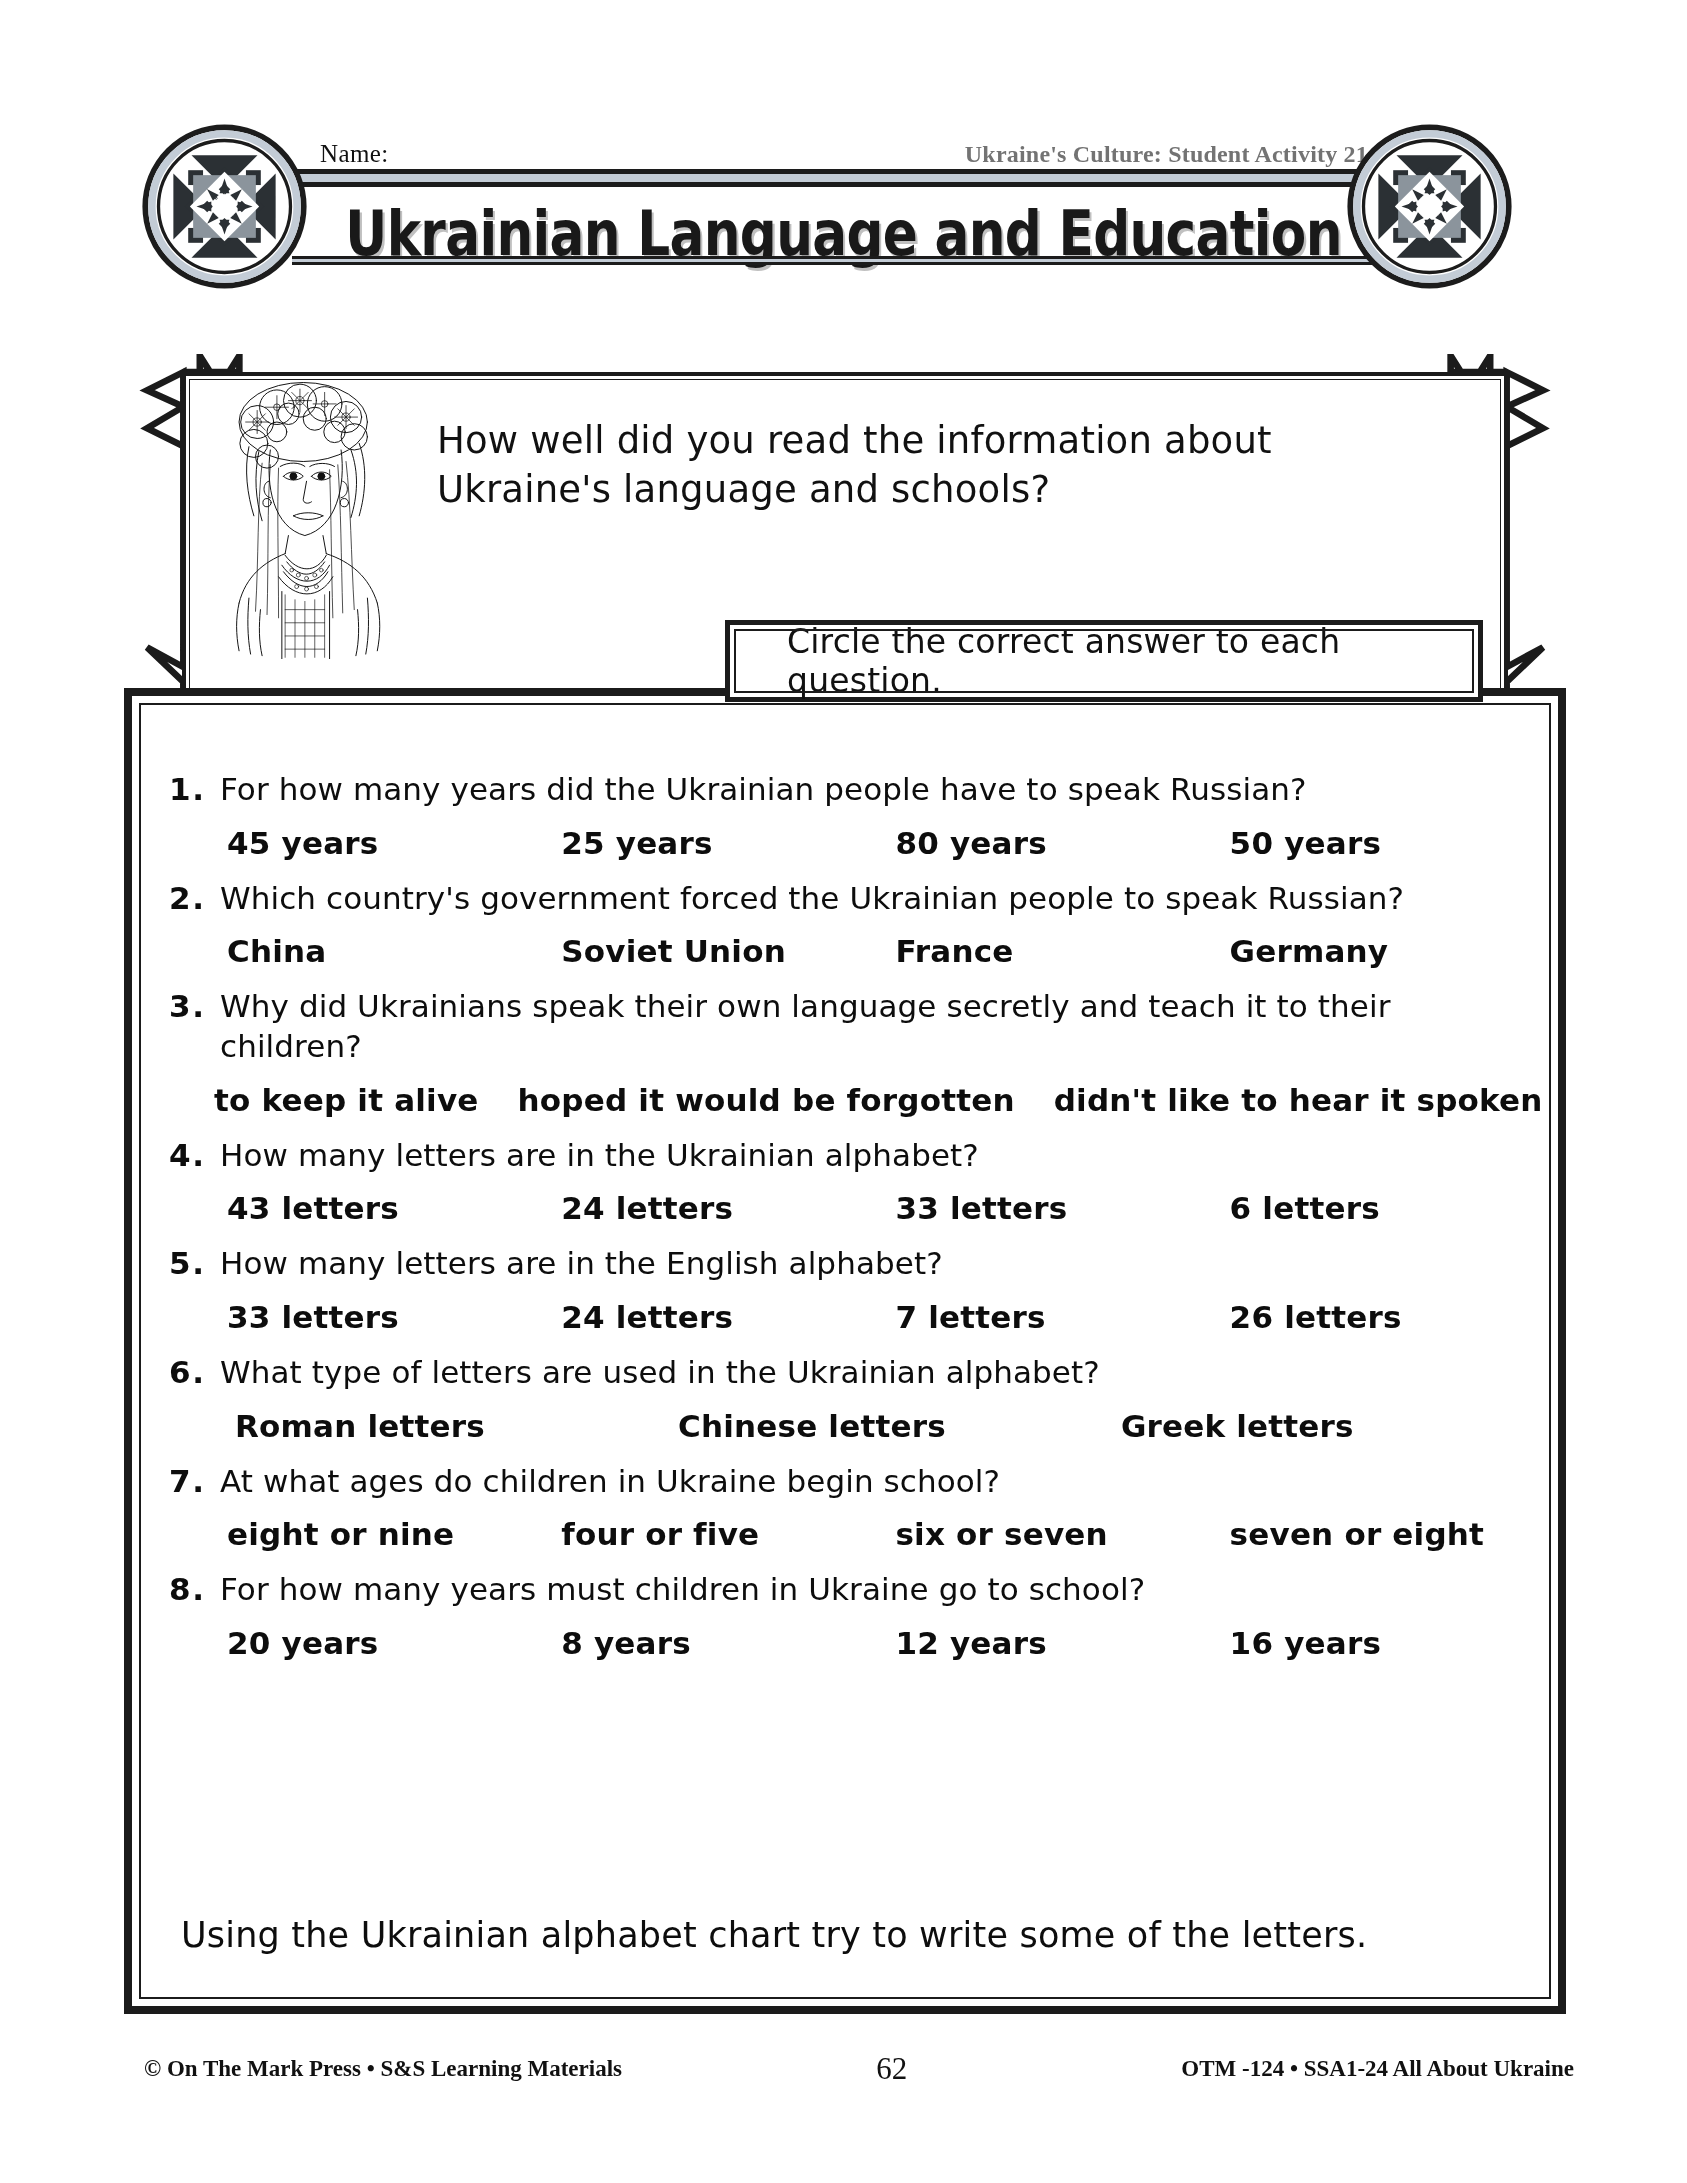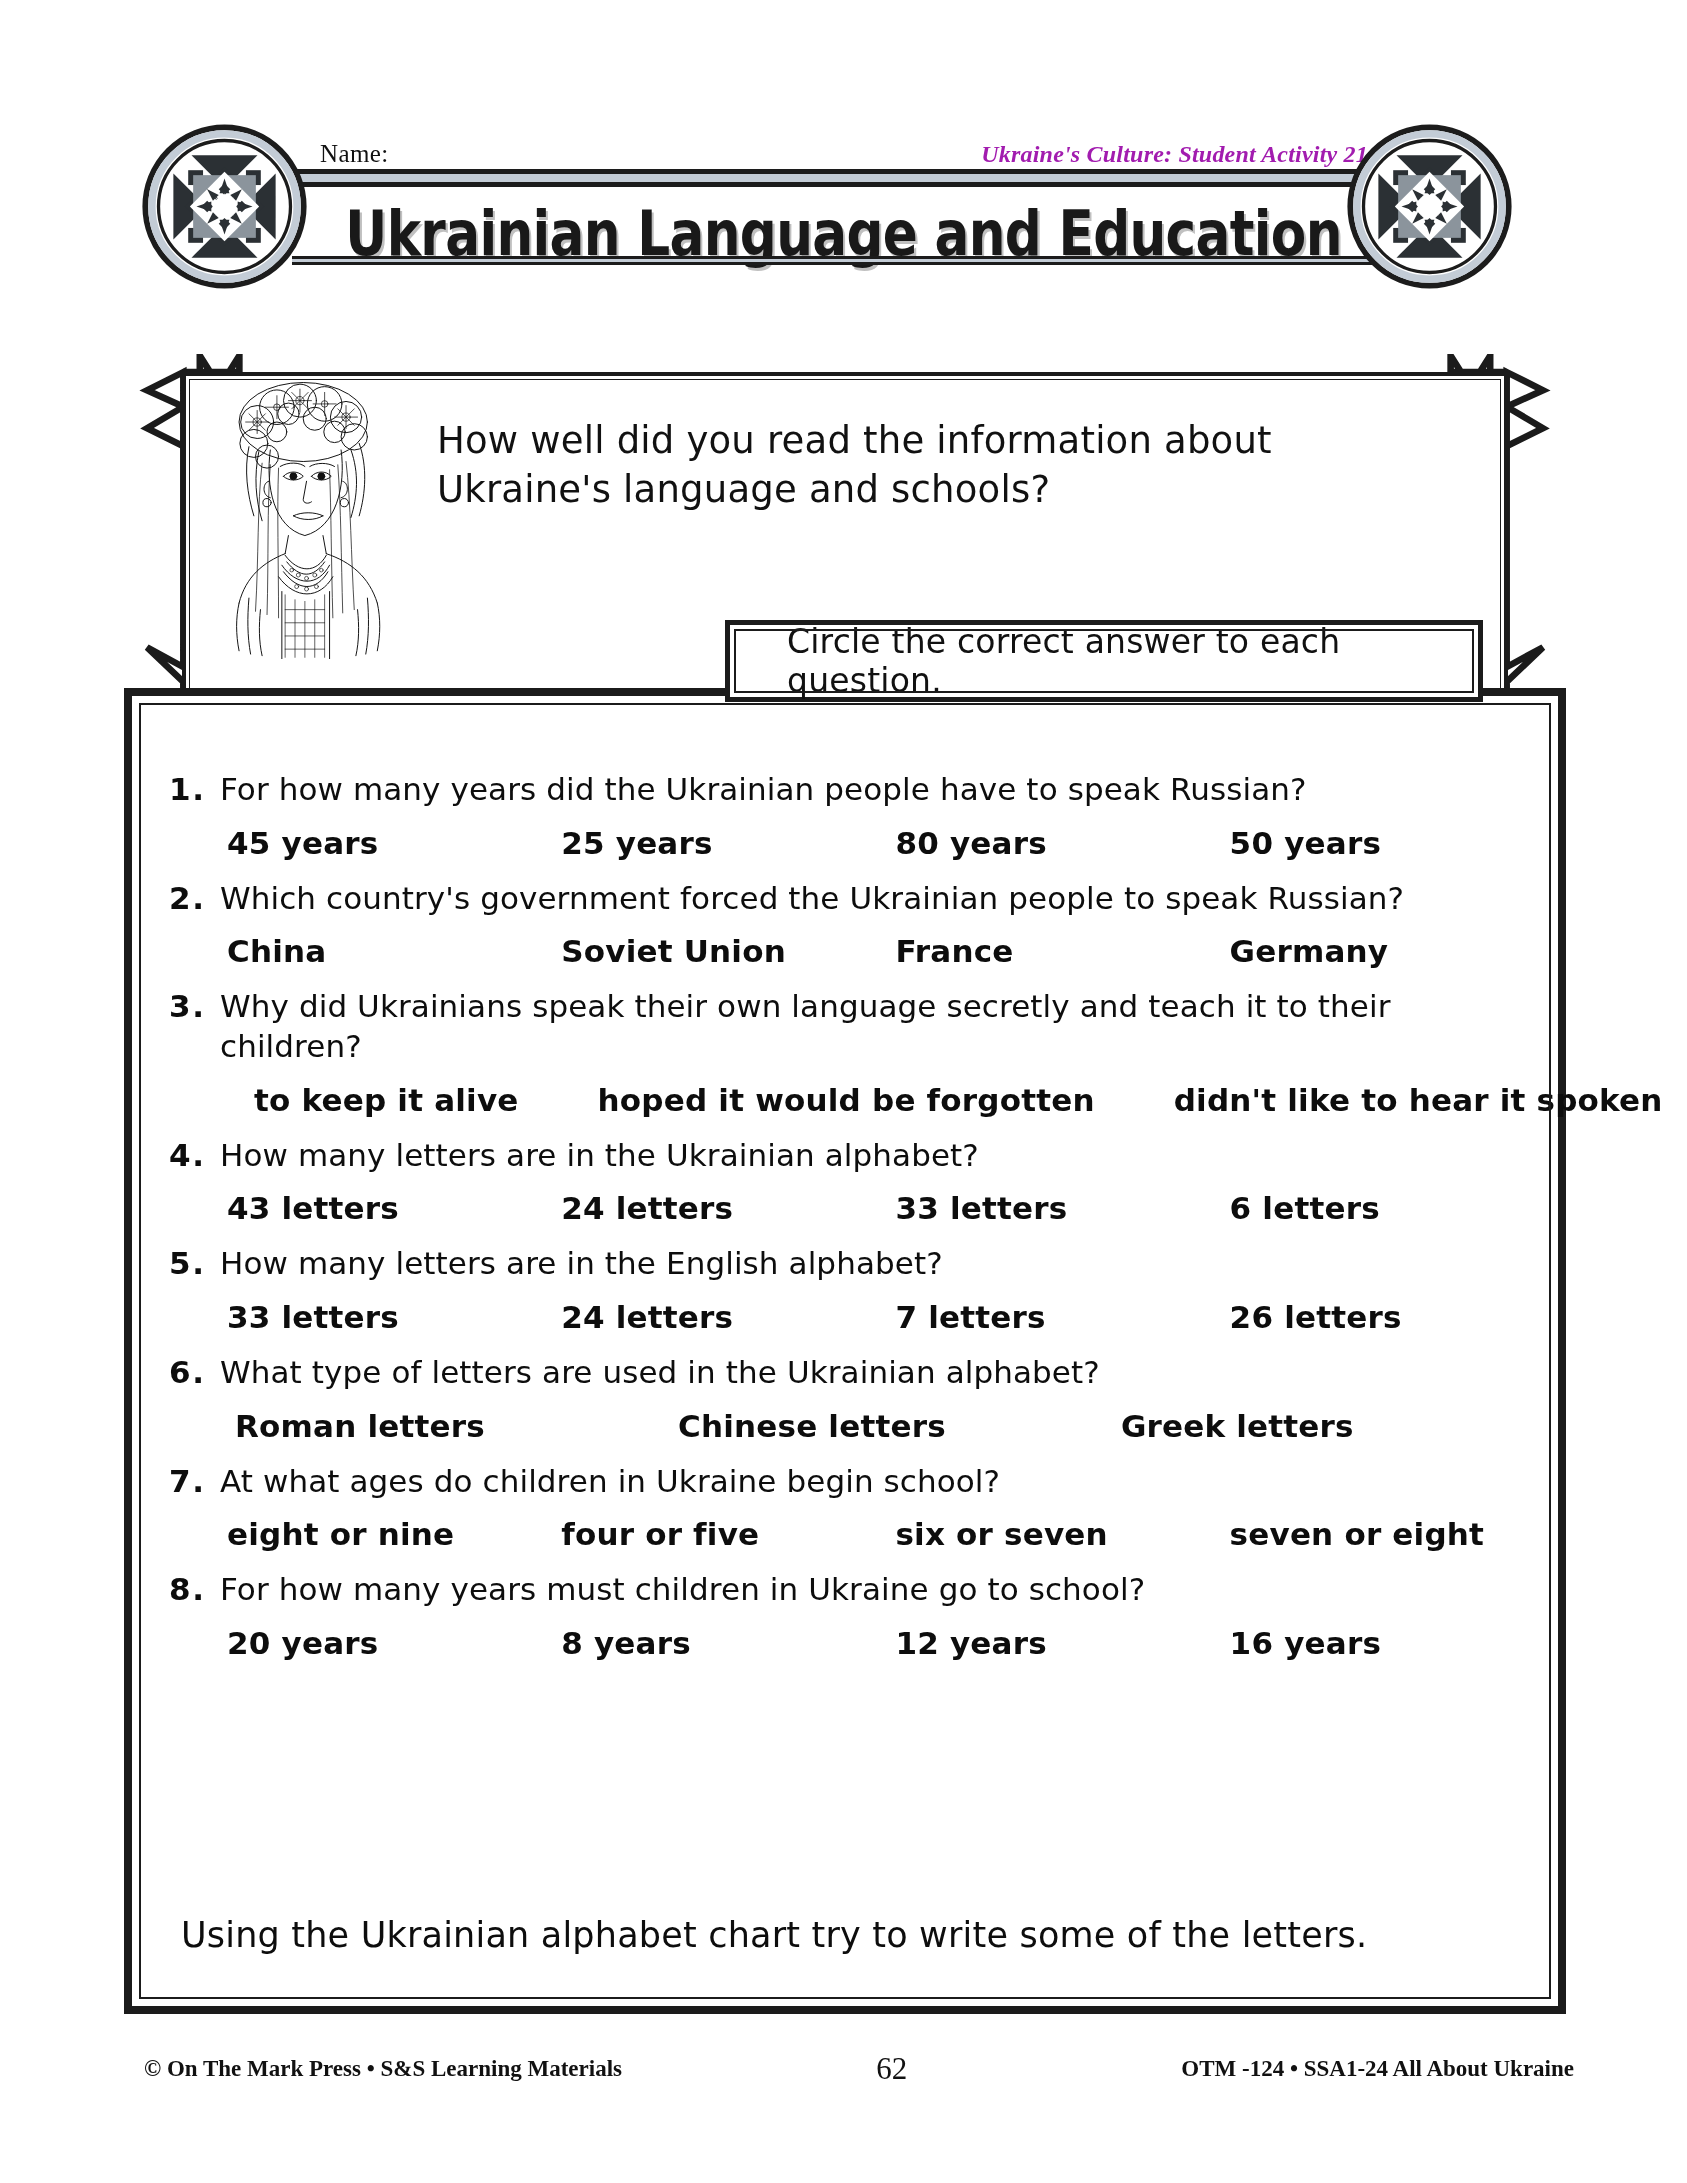--- a/index.html
+++ b/index.html
@@ -35,24 +35,23 @@
     justify-content: space-between;
   }
   .name-label {
     font-family: Liberation Serif, serif;
     font-size: 25px;
     letter-spacing: 0.4px;
     color: #111;
   }
   .activity-label {
     font-family: "Liberation Serif", serif;
-    font-style: italic;
     font-weight: bold;
     font-size: 24px;
-    color: #a21caf;
+    color: #737373;
     letter-spacing: 0.2px;
     text-align: center;
   }
 
   
   .banner {
     position: absolute;
     left: 292px;
     top: 169px;
     width: 1104px;
@@ -245,21 +244,21 @@
     letter-spacing: 0.2px;
     color: #0d0d0d;
     margin: 15px 0 18px 0;
     padding-left: 58px;
     padding-right: 8.2px;
     gap: 39px;
   }
   .opts.cols4 > .opt { flex: 1 1 0; }
   .opts.cols3 > .opt { flex: 1 1 0; }
   .opts.cols3.wide { padding-left: 45px; }
-  .opts.cols3.wide > .opt { white-space: nowrap; margin-left: 40px; }
+  .opts.cols3.wide > .opt { white-space: nowrap; }
   .opts.cols3.spaced { padding-left: 66px; }
   .opt { text-align: left; }
 
   .closing {
     position: absolute;
     left: 49px;
     bottom: 51px;
     right: 33px;
     font-family: "DejaVu Sans", sans-serif;
     font-size: 35px;

